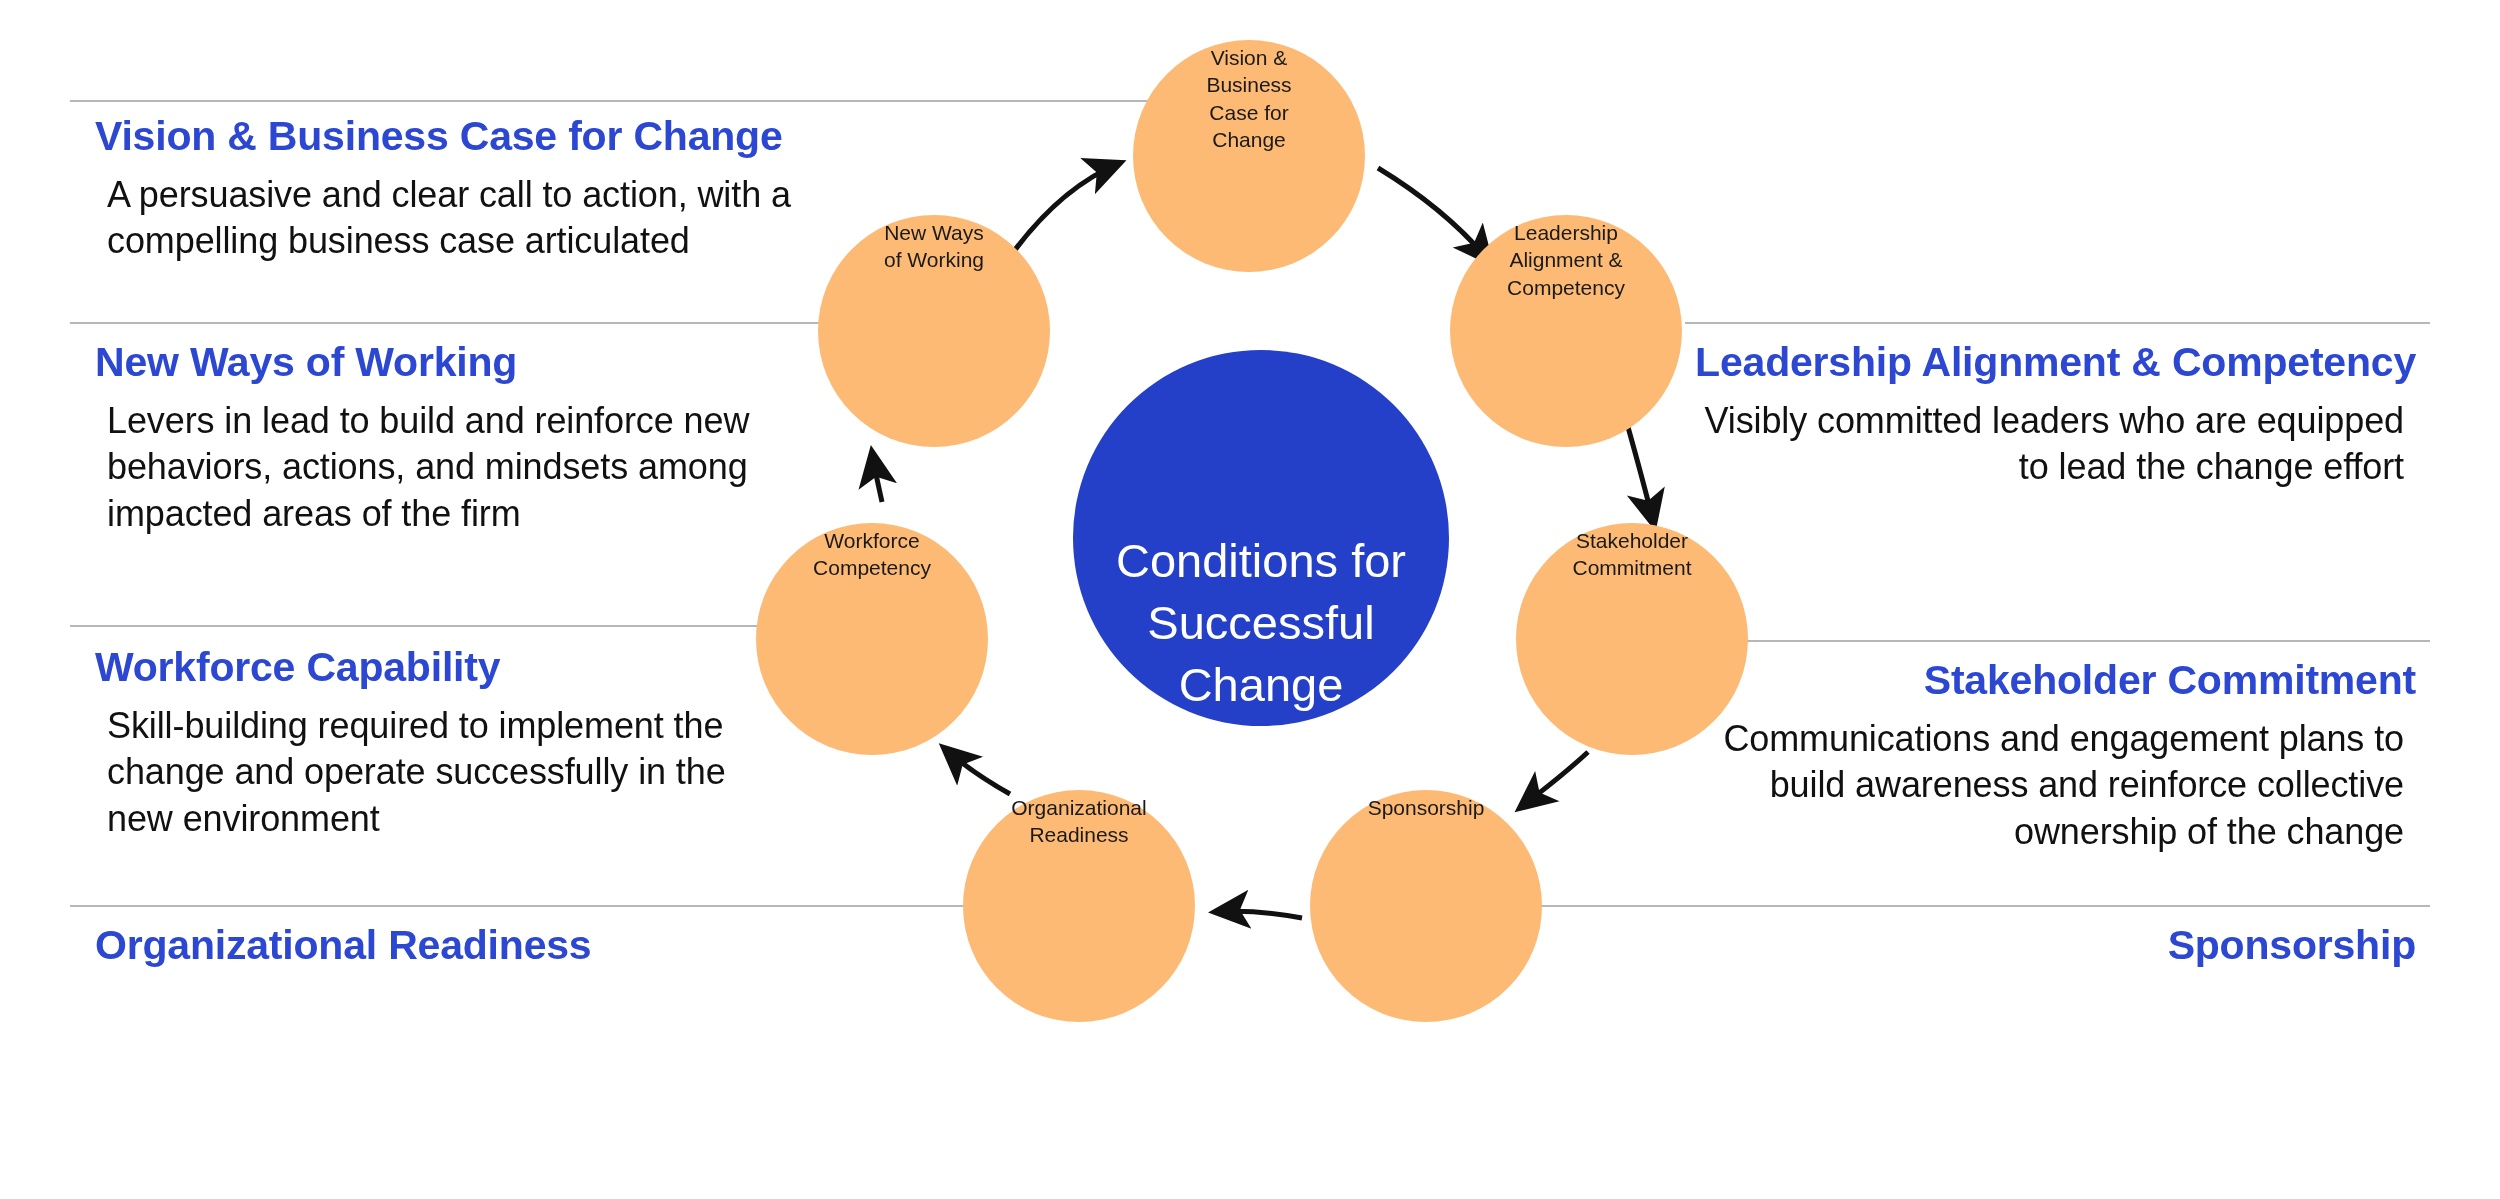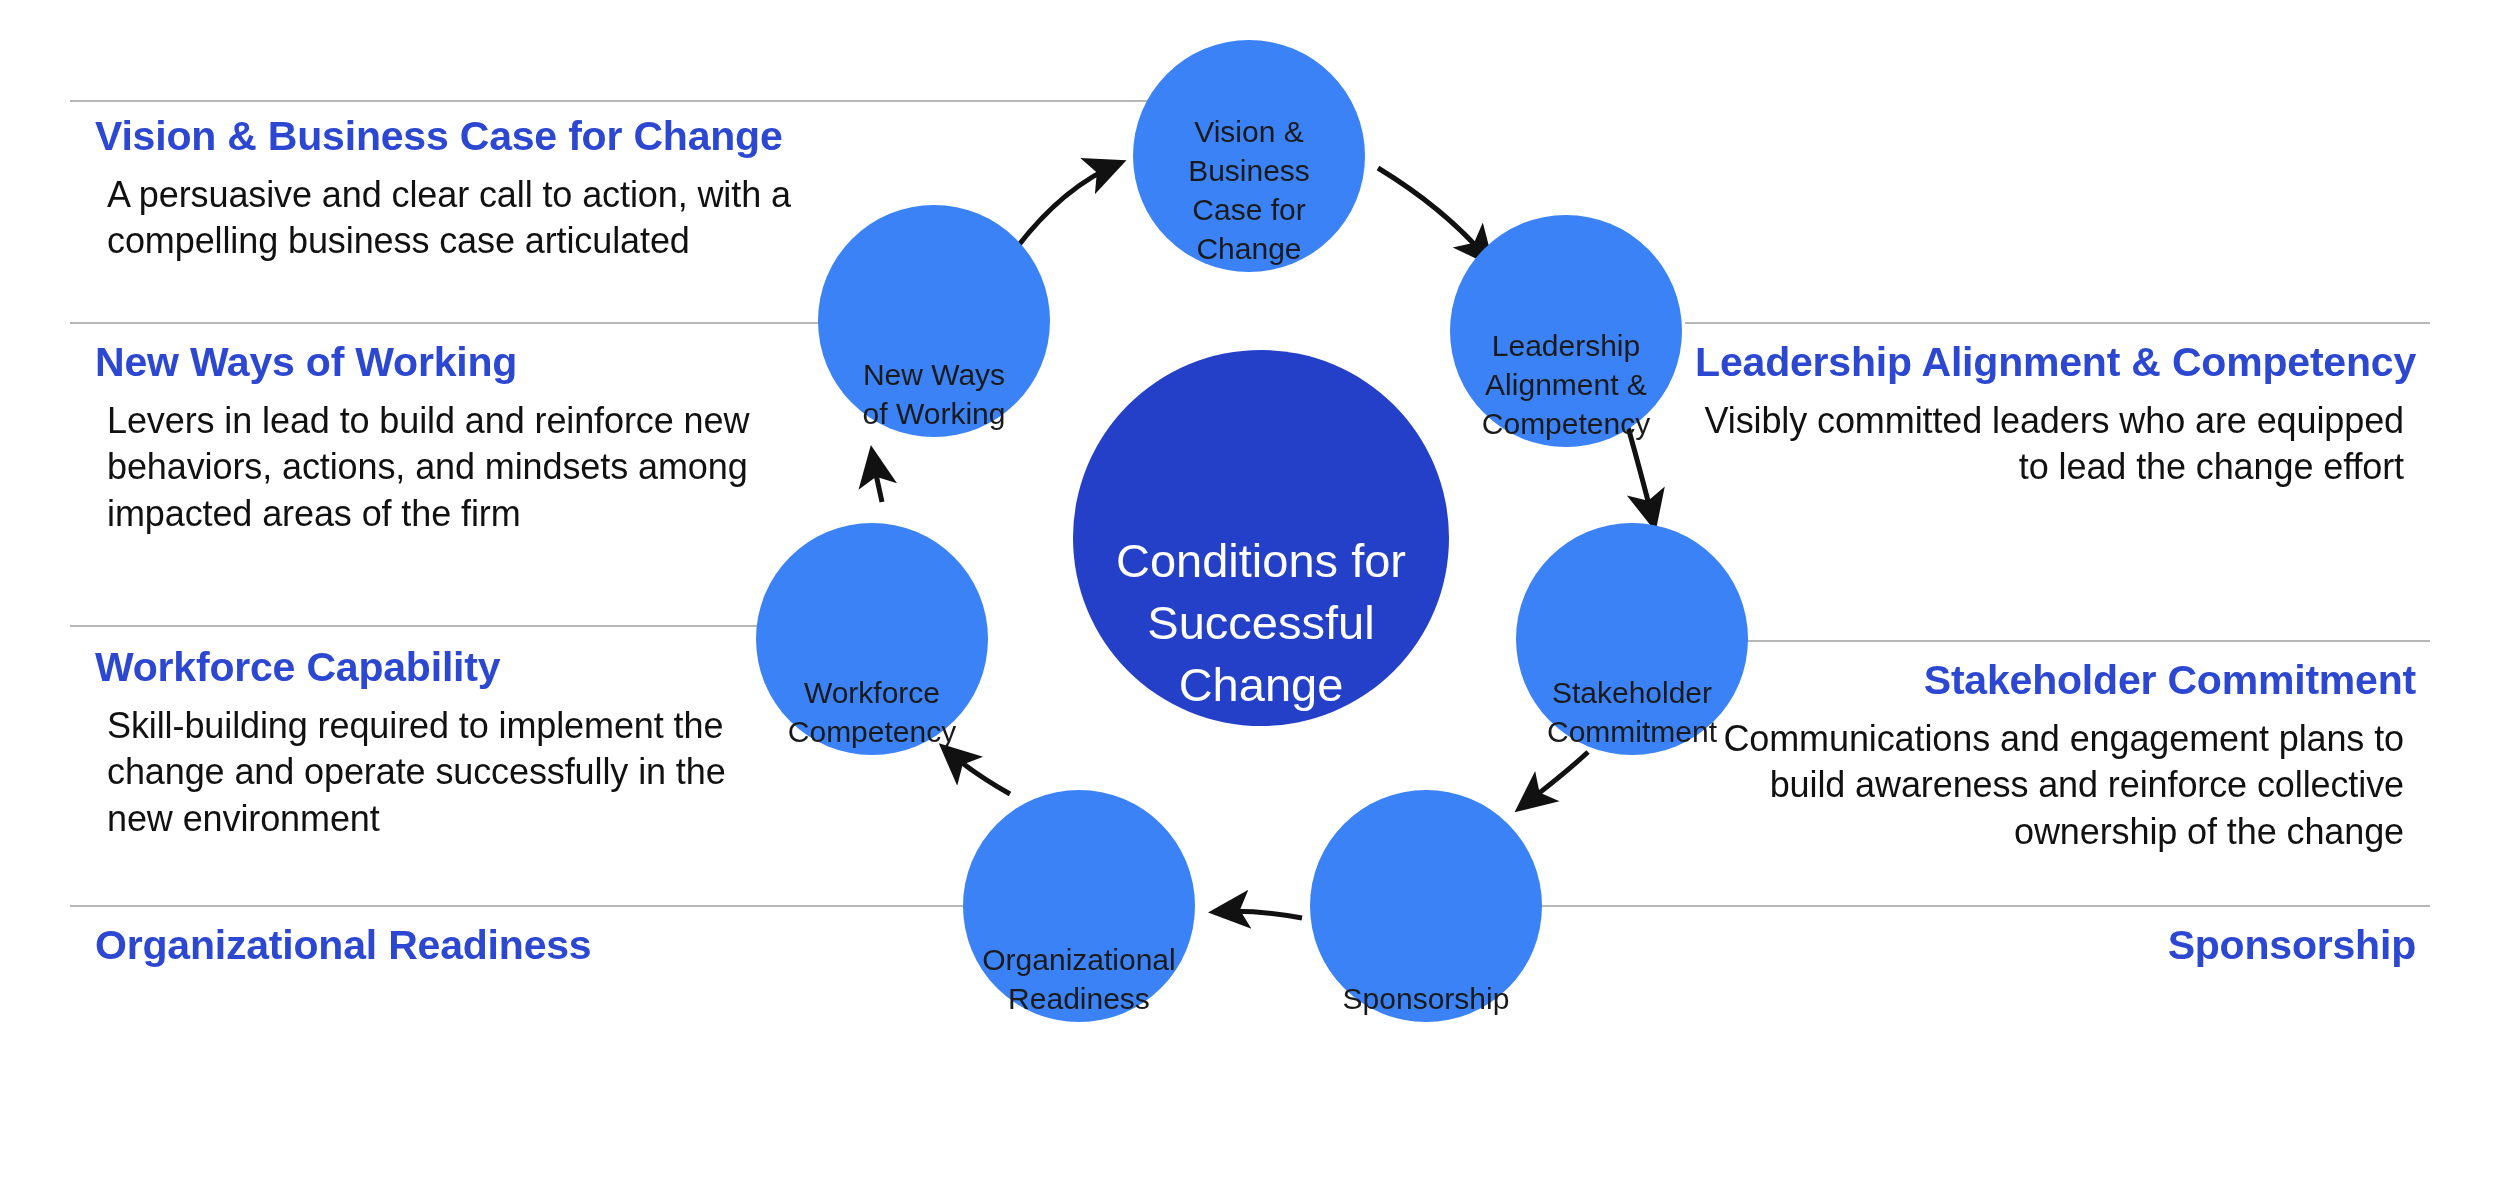--- a/index.html
+++ b/index.html
@@ -55,27 +55,27 @@
     position: absolute;
     left: 0;
     top: 0;
     width: 2500px;
     height: 1199px;
   }
 
   .node {
     position: absolute;
     border-radius: 50%;
-    background: #3b82f6;
+    background: #fdba74;
     display: flex;
-    align-items: flex-end;
+    align-items: flex-start;
     justify-content: center;
     text-align: center;
     color: #1a1a1a;
-    font-size: 30px;
+    font-size: 21px;
     line-height: 1.30;
     box-sizing: border-box;
     padding: 4px 10px;
   }
 
   .hub {
     position: absolute;
     border-radius: 50%;
     background: #2440c9;
     display: flex;
@@ -199,21 +199,21 @@
     <div class="node" style="left:963px; top:790px; width:232px; height:232px;">
       <span class="node-label">Organizational
 Readiness</span>
     </div>
 
     <div class="node" style="left:756px; top:523px; width:232px; height:232px;">
       <span class="node-label">Workforce
 Competency</span>
     </div>
 
-    <div class="node" style="left:818px; top:205px; width:232px; height:232px;">
+    <div class="node" style="left:818px; top:215px; width:232px; height:232px;">
       <span class="node-label">New Ways
 of Working</span>
     </div>
 
     <div class="hub" style="left:1073px; top:350px; width:376px; height:376px;">
       <span class="hub-label">Conditions for
 Successful
 Change</span>
     </div>
 

